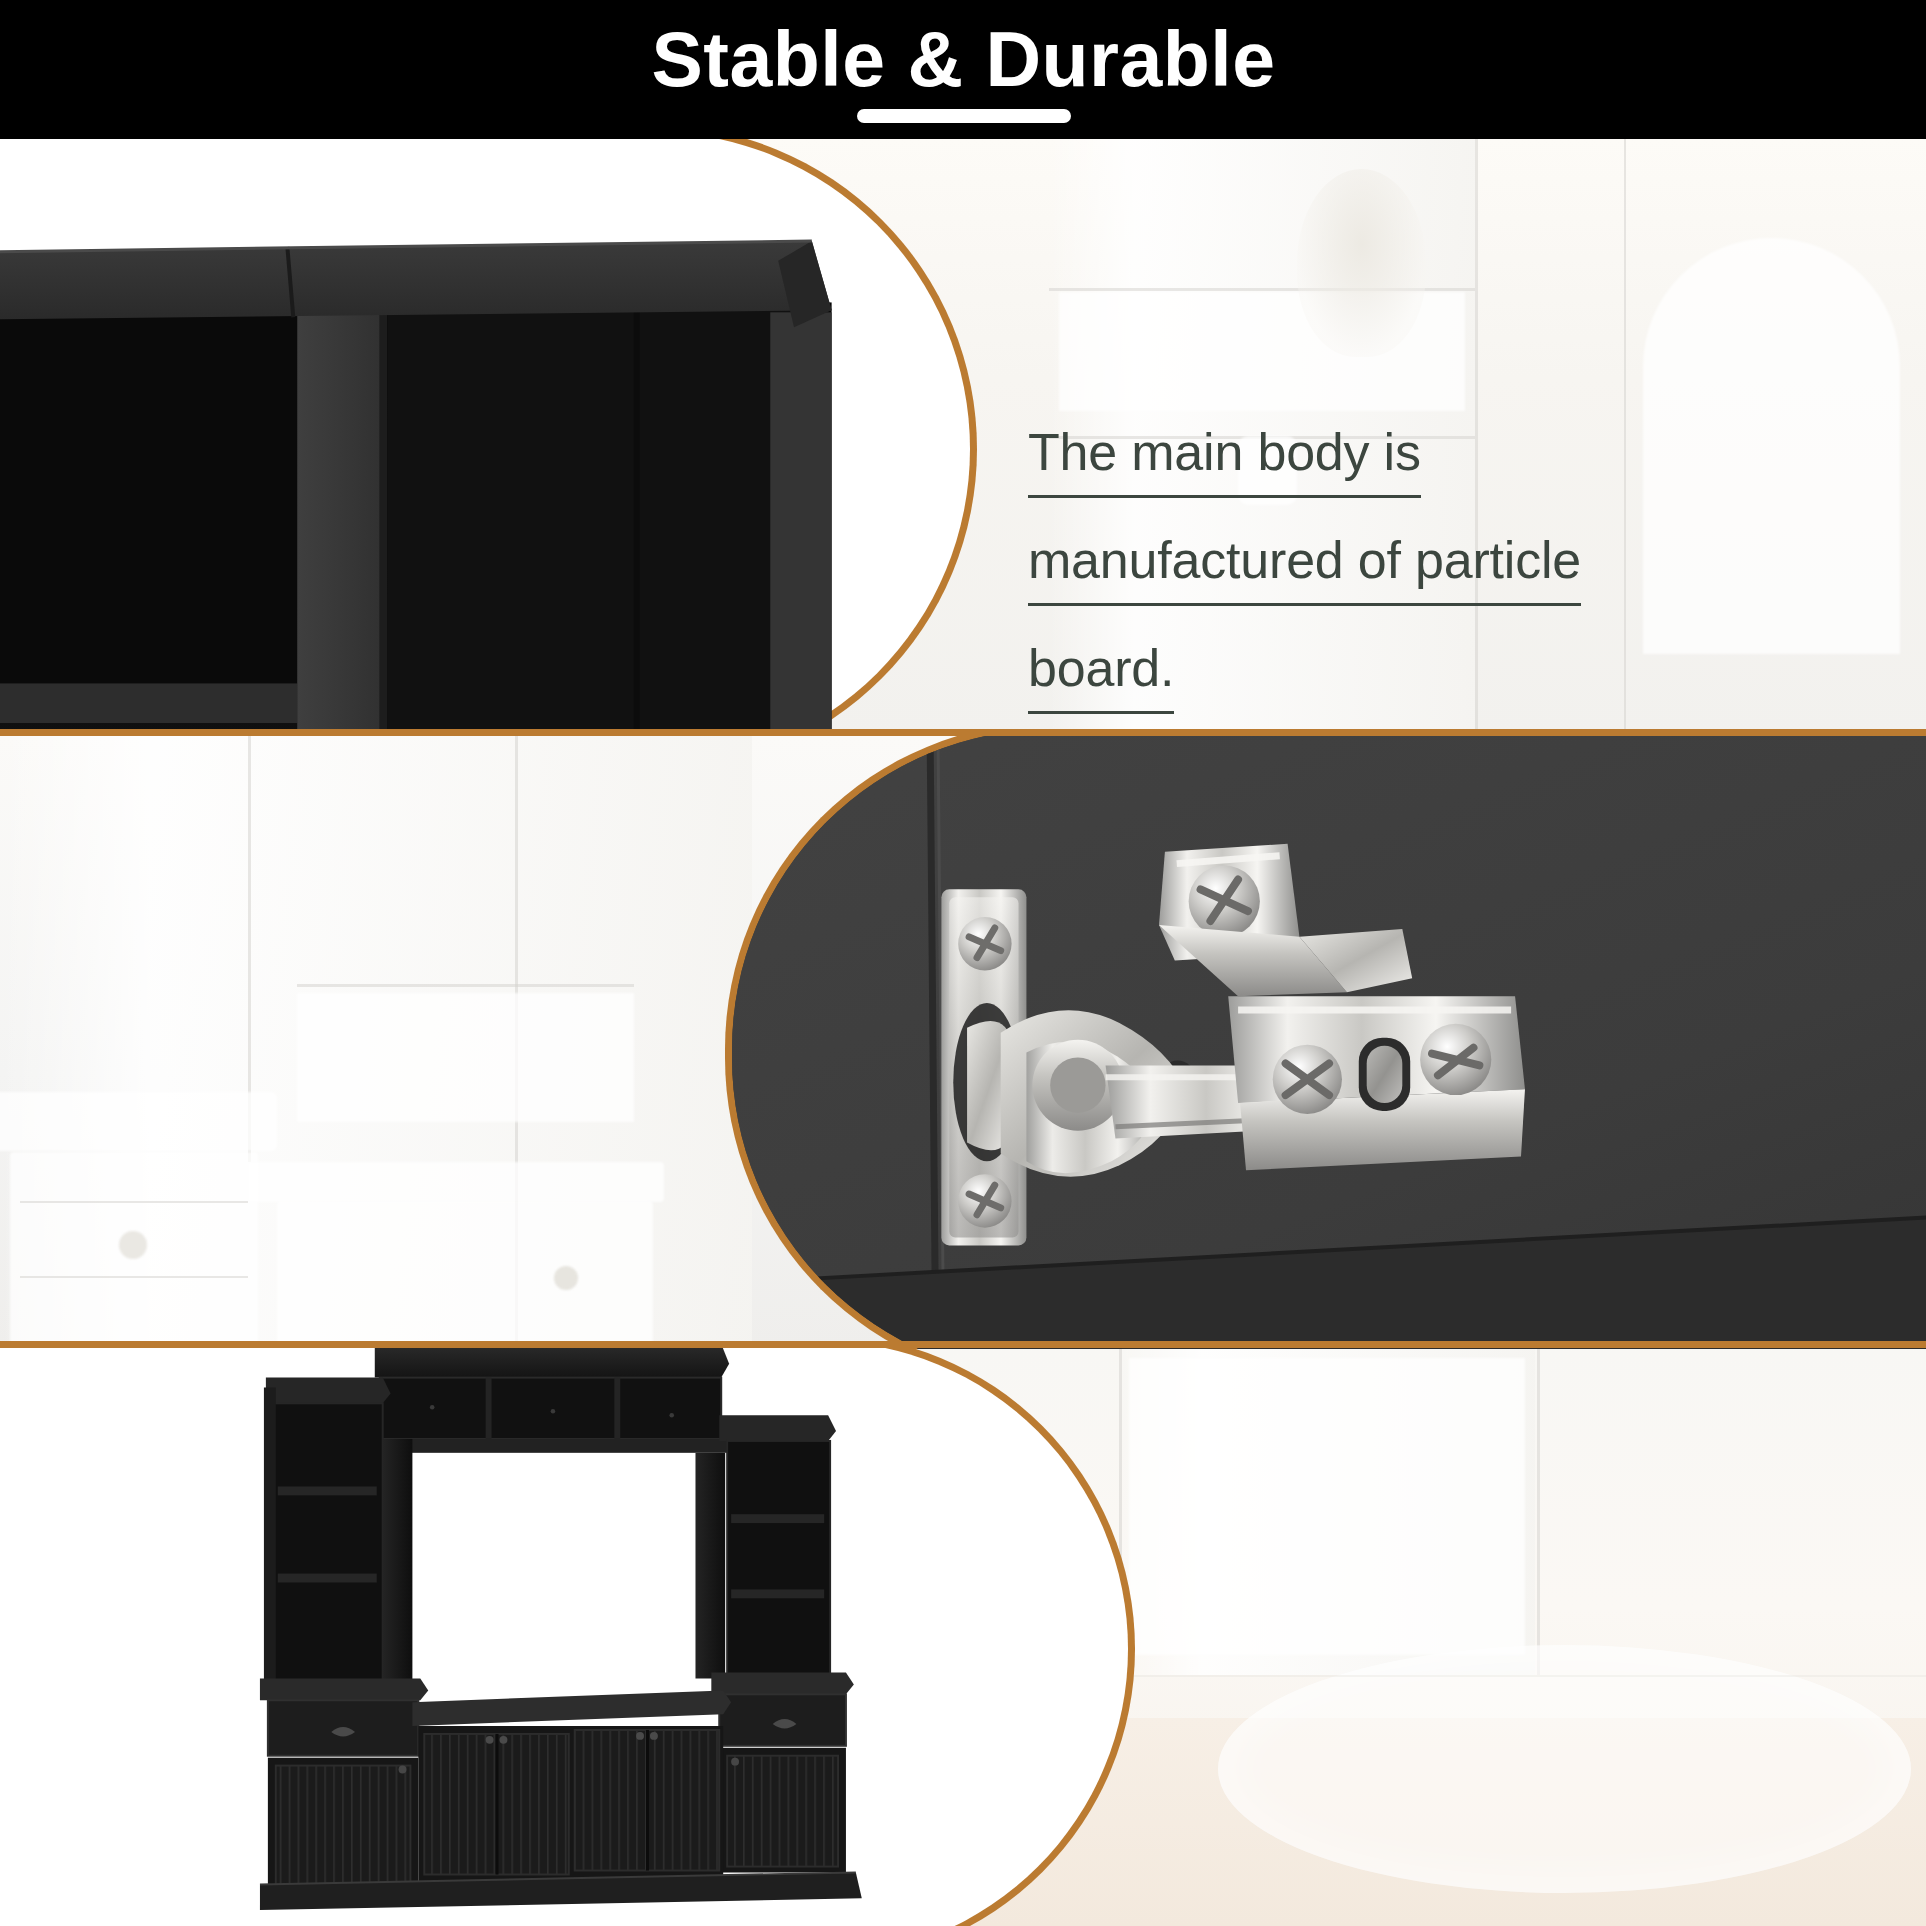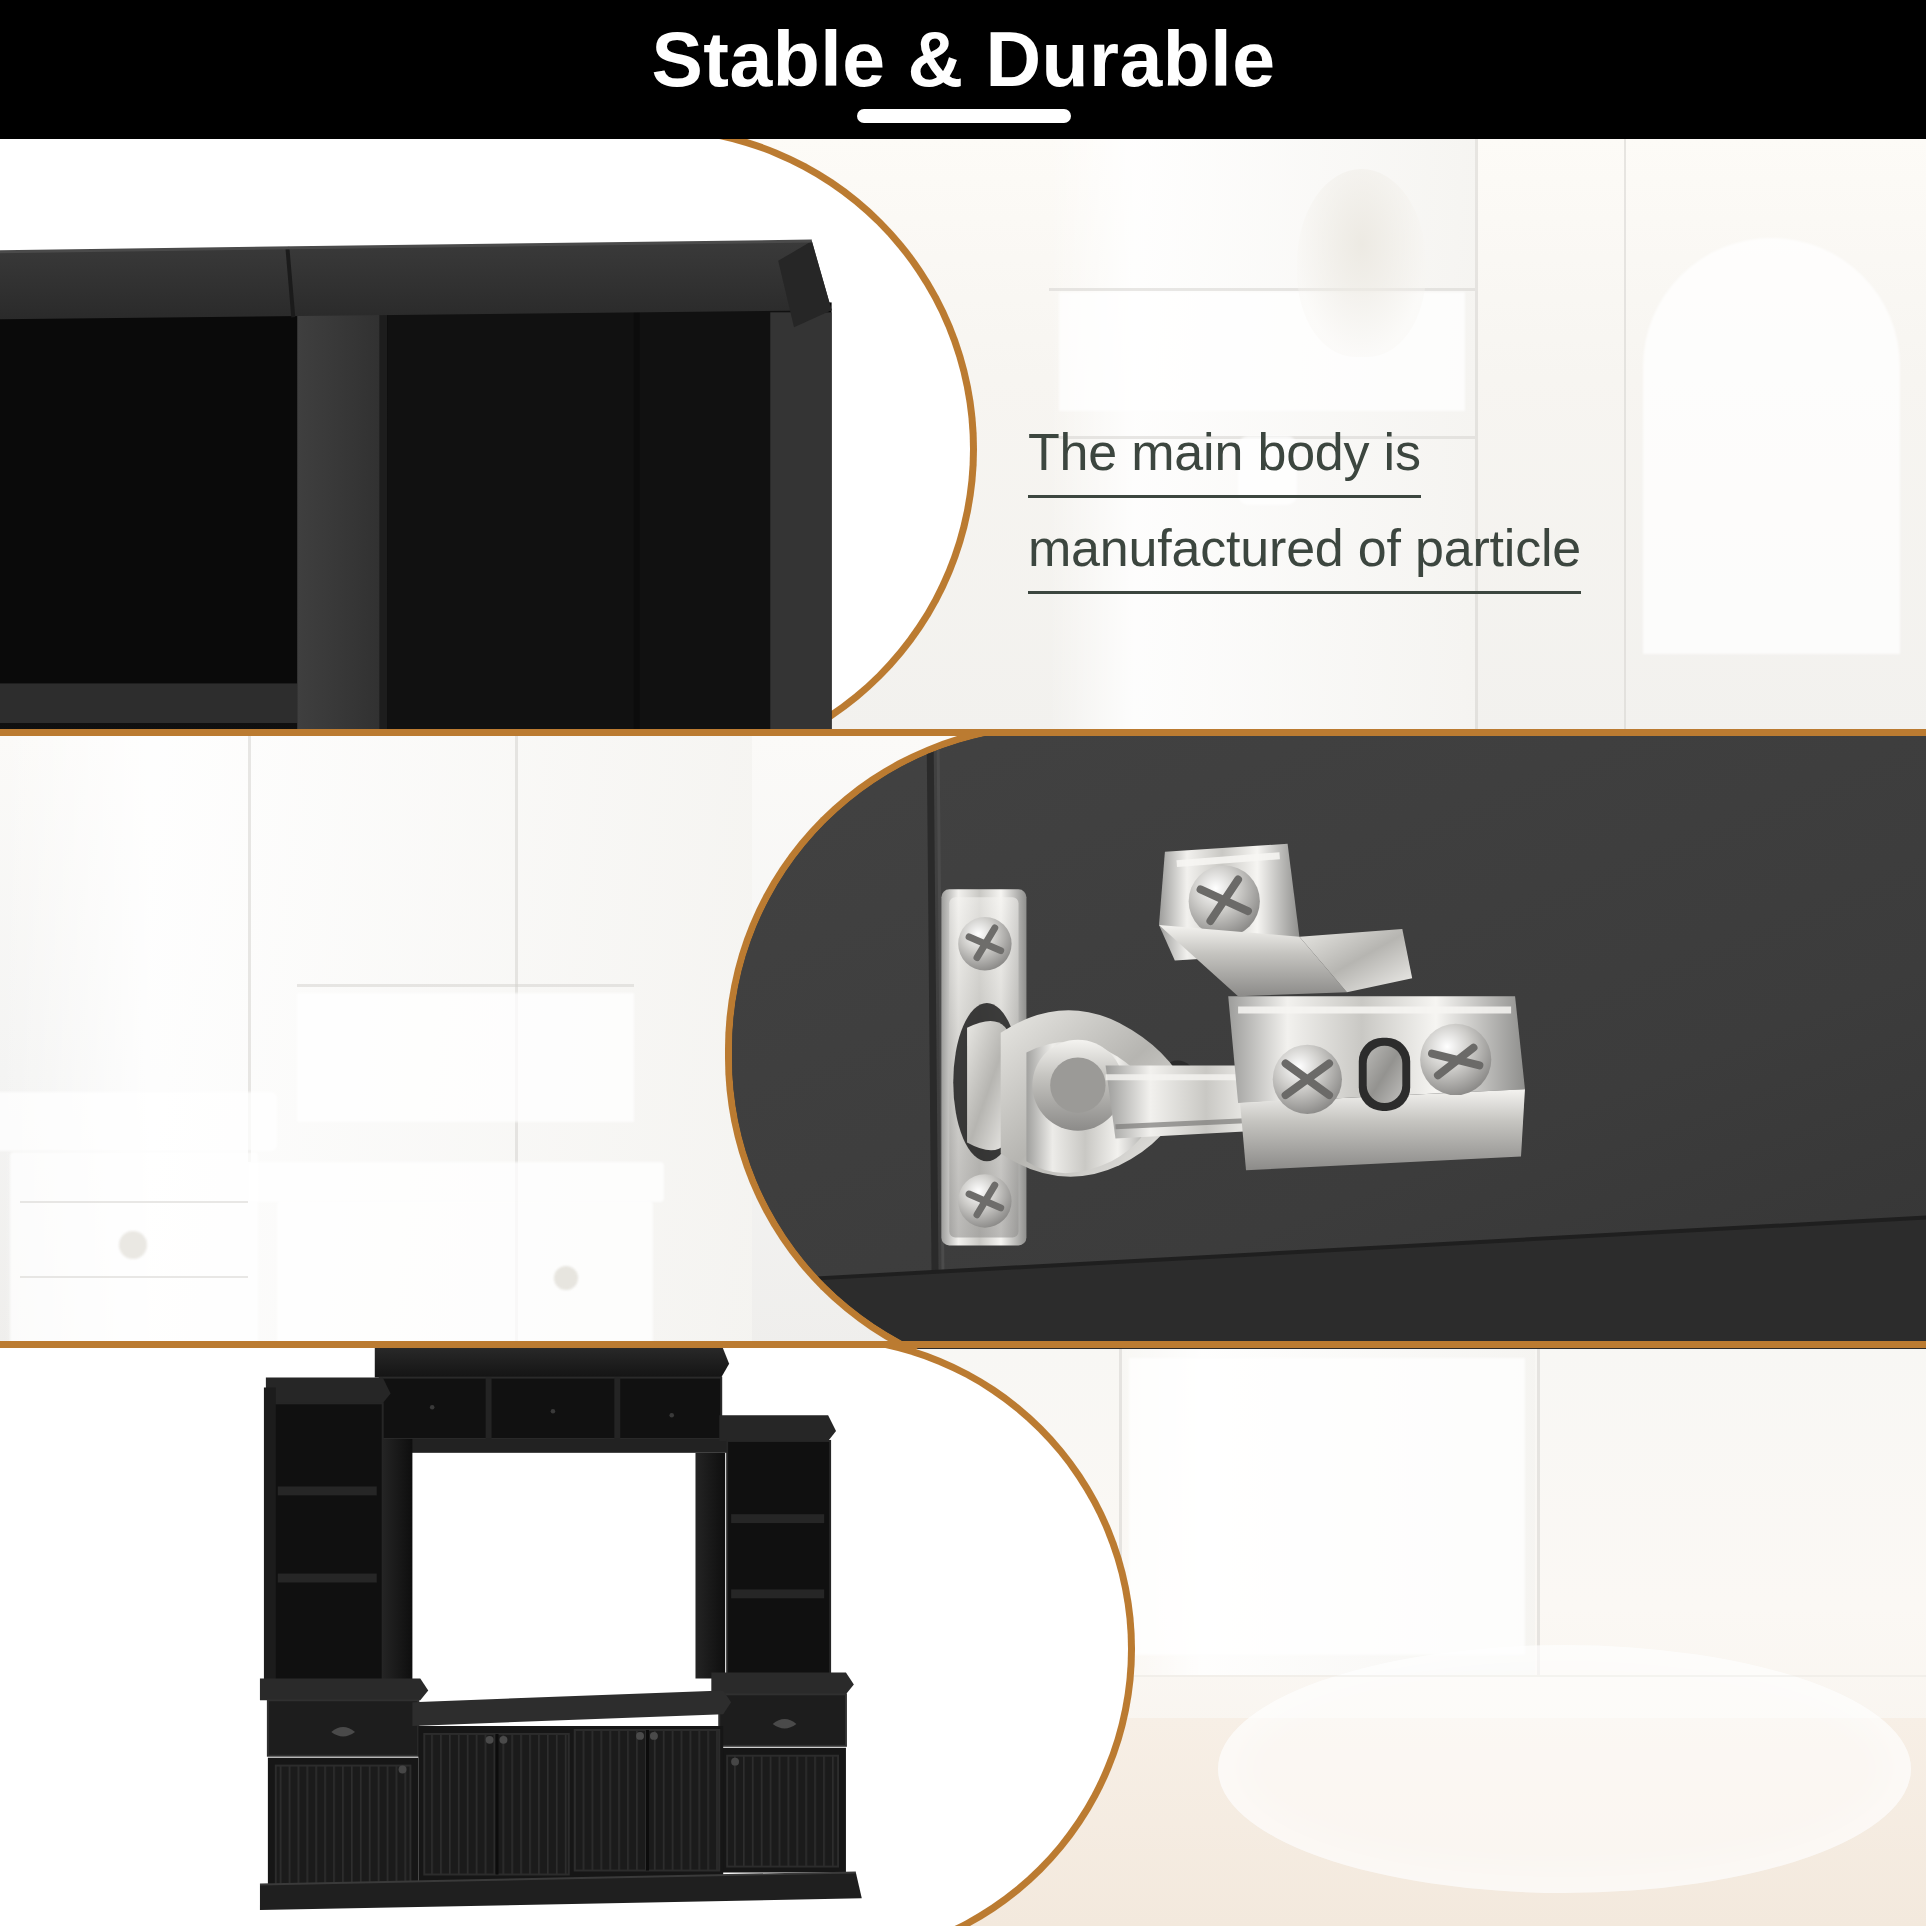--- a/index.html
+++ b/index.html
@@ -125,21 +125,21 @@
     font-weight:400;
     letter-spacing:-0.2px;
     white-space:nowrap;
     position:relative;
   }
   .callout .line span.txt{
     display:inline-block;
     border-bottom:3px solid #3c463f;
     padding-bottom:8px;
   }
-  .callout .line + .line{margin-top:16px;}
+  .callout .line + .line{margin-top:28px;}
 </style>
 </head>
 <body>
 
 <div class="page">
 
   <div class="header">
     <div class="header-title">Stable &amp; Durable</div>
     <div class="header-rule"></div>
   </div>
@@ -193,20 +193,21 @@
       <path d="M880 8 L900 78 L862 95 L846 28 Z" fill="#262626"></path>
 
       <path d="M350 14 L356 85" stroke="#1b1b1b" stroke-width="4" fill="none"></path>
 
       <path d="M-40 20 L880 8" stroke="#4a4a4a" stroke-width="3" fill="none"></path>
     </svg>
 
     <div class="callout" id="text-1">
       <div class="line"><span class="txt">The main body is</span></div>
       <div class="line"><span class="txt">manufactured of particle</span></div>
+      <div class="line"><span class="txt">board.</span></div>
     </div>
   </div>
 
   <div class="divider" id="divider-1"></div>
 
   <div class="panel" id="panel-2">
 
     <div class="room-bg b2">
       <div class="wall-panel" style="left:0;top:0;width:752px;height:613px;"></div>
       <div class="wall-line" style="left:248px;top:0;width:3px;height:426px;"></div>

